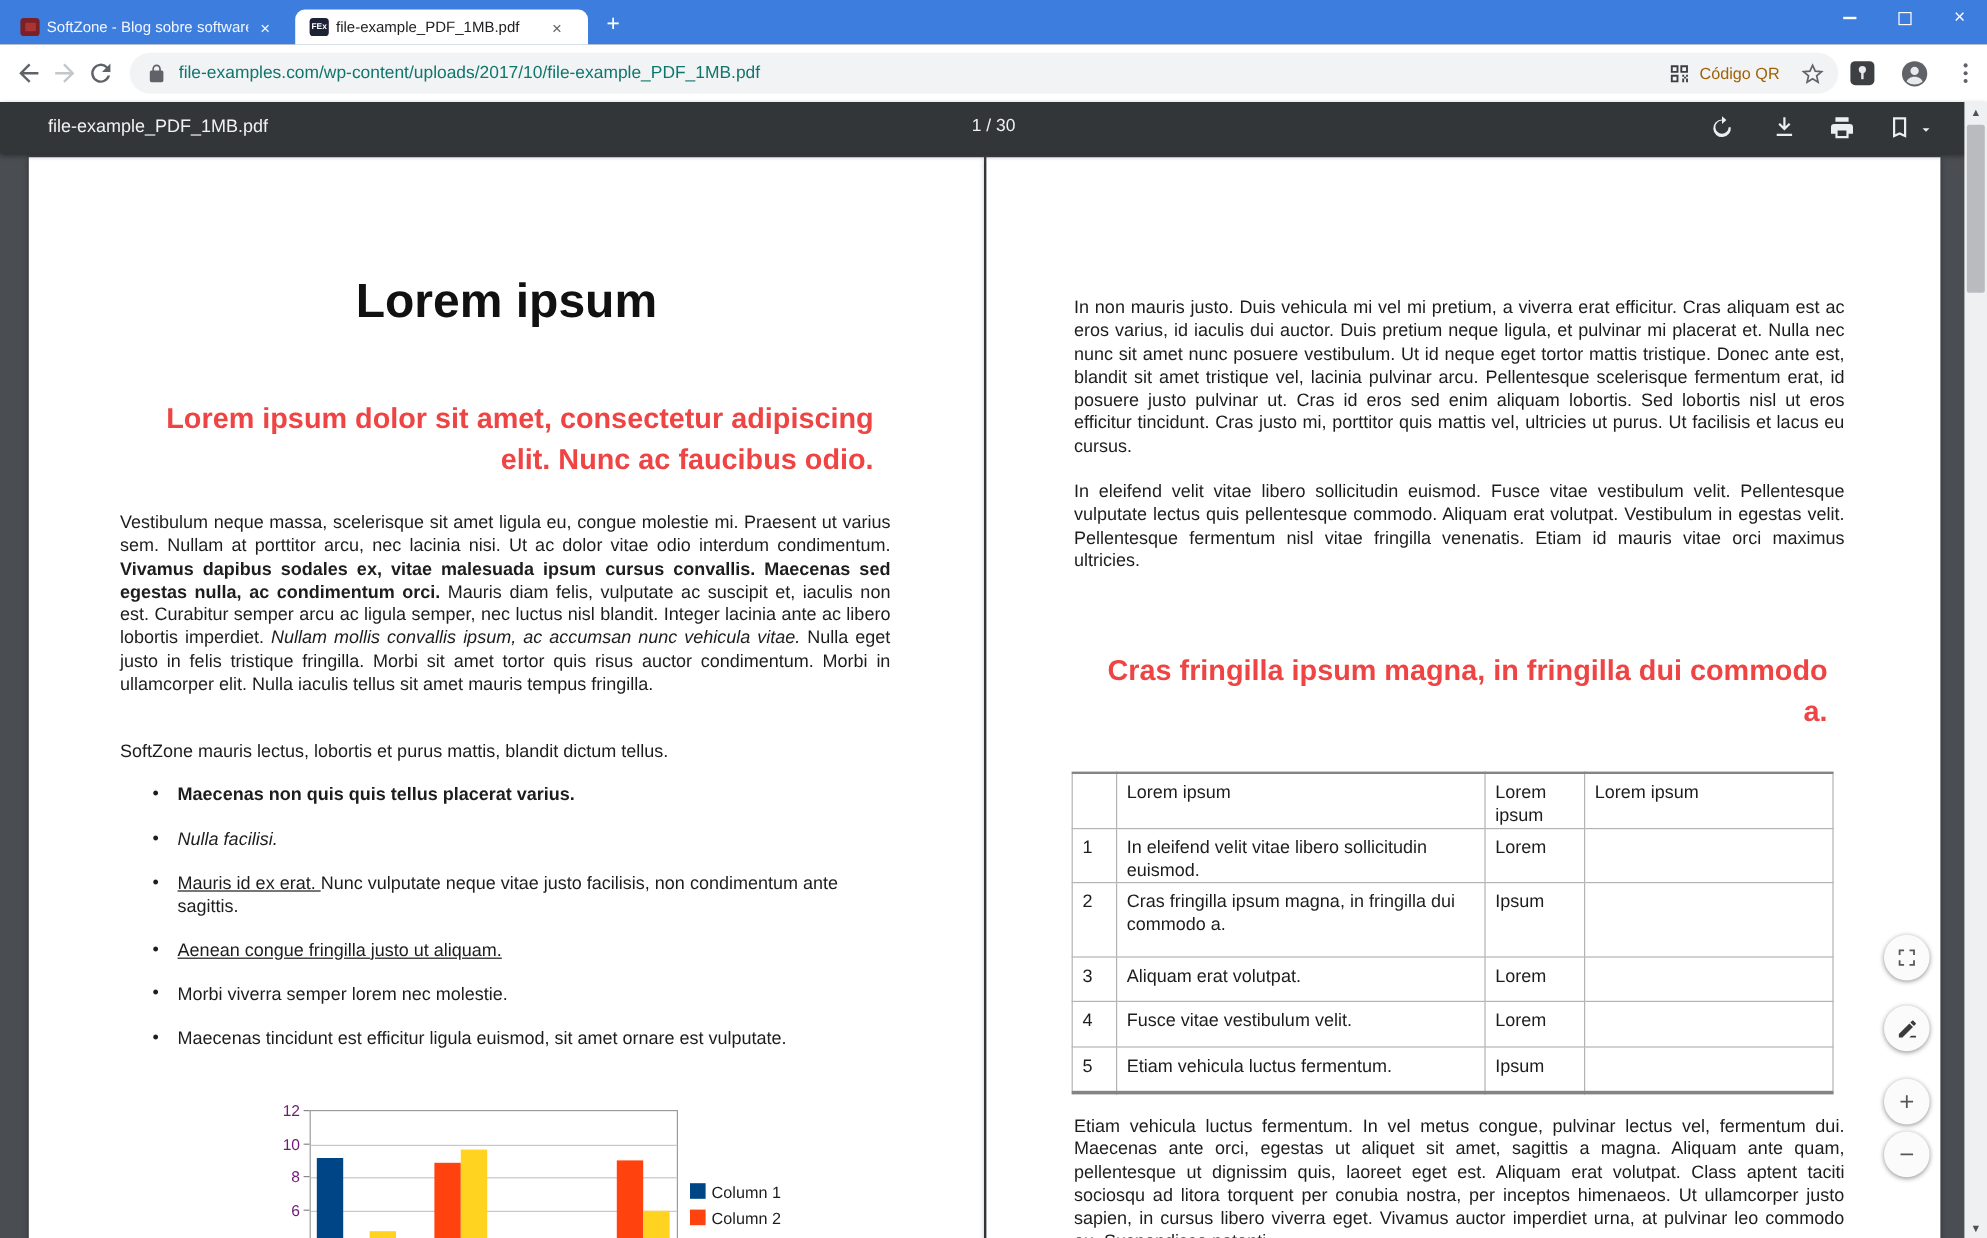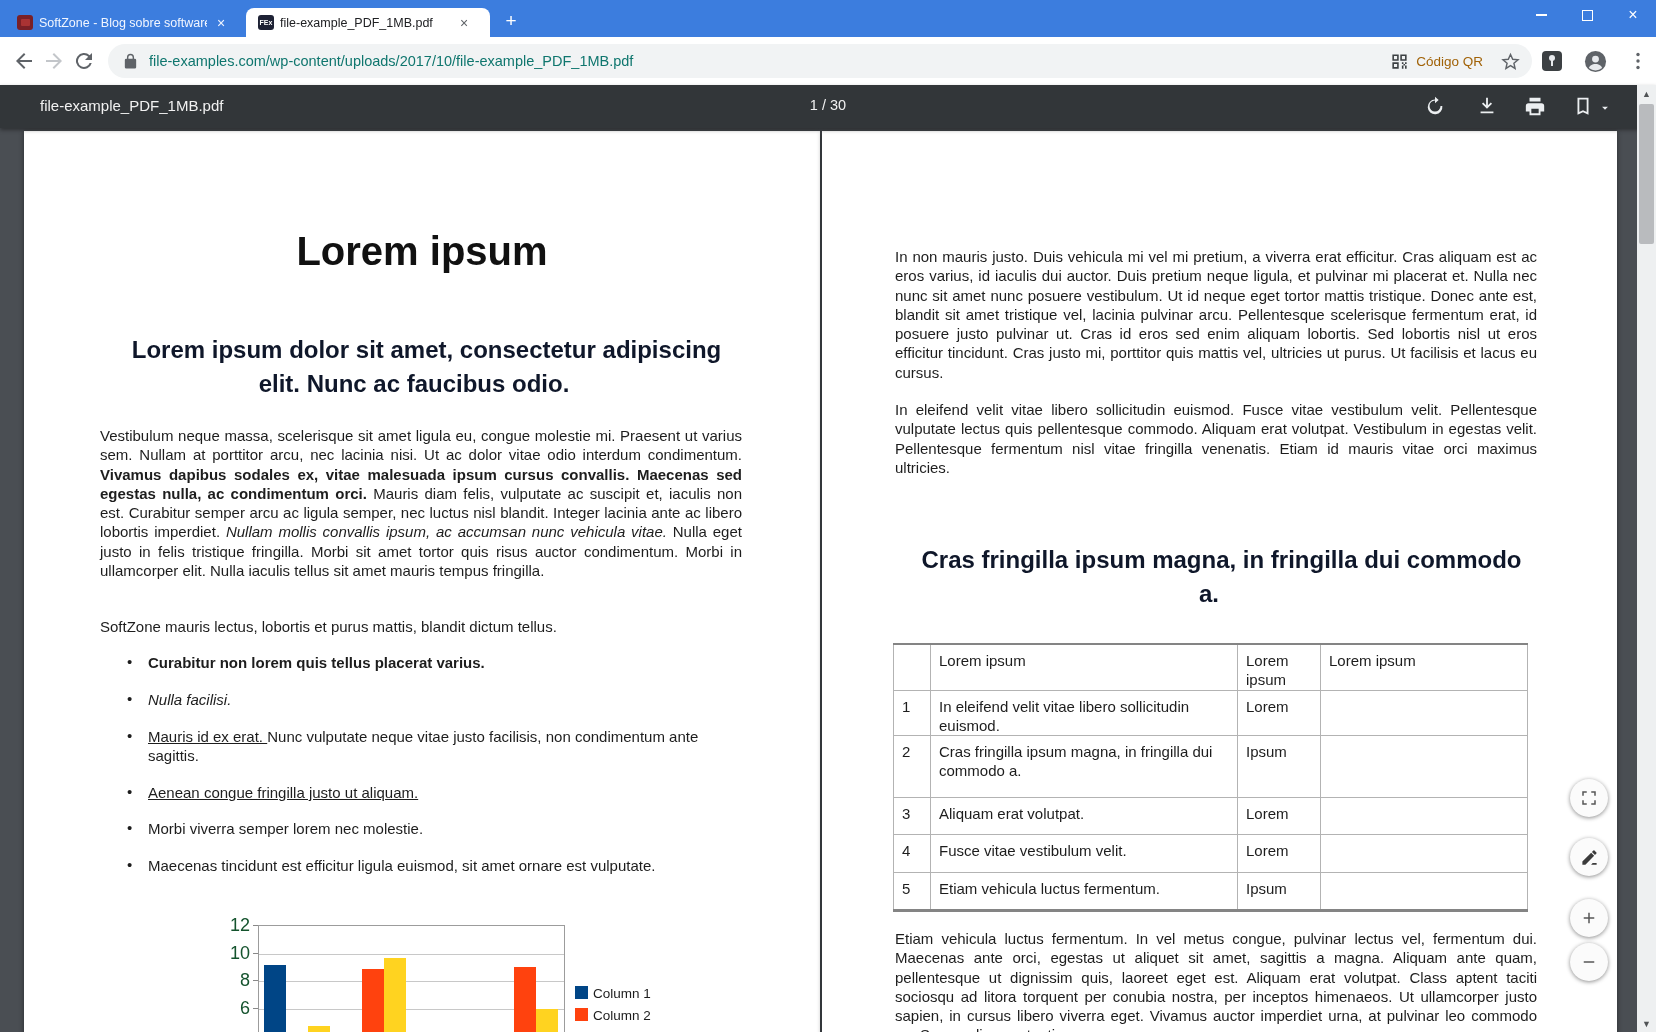--- a/index.html
+++ b/index.html
@@ -29,31 +29,31 @@
   #pageind{position:absolute;left:50%;transform:translateX(-50%);top:12px;font-size:14.5px;}
   .pdficon{position:absolute;top:10px;width:22px;height:22px;color:#eceff1;}
   
   #content{position:absolute;left:0;top:128px;width:1656px;height:904px;background:#4a4e53;overflow:hidden;}
   .page{position:absolute;top:3px;height:1080px;background:#fff;box-shadow:0 1px 5px rgba(0,0,0,.45);}
   #pageL{left:24px;width:796px;}
   #pageR{left:822px;width:795px;}
   .blk{position:absolute;font-size:15px;line-height:19.3px;color:#1d1d1d;text-align:justify;width:642px;}
   .h1{position:absolute;left:0;width:100%;text-align:center;font-weight:bold;font-size:40px;color:#111;
       font-family:"Liberation Sans",sans-serif;}
-  .h2{position:absolute;font-weight:bold;font-size:24px;line-height:34px;color:#0f172a;text-align:center;
+  .h2{position:absolute;font-weight:bold;font-size:24px;line-height:34px;color:#ef4444;text-align:right;
       text-indent:25px;width:628px;}
   .rt-b{font-weight:bold;}.rt-i{font-style:italic;}.rt-u{text-decoration:underline;}
   #bullets{position:absolute;left:101px;top:522px;width:616px;margin:0;padding:0;list-style:none;}
   #bullets li{position:relative;padding-left:23px;margin-bottom:17.5px;font-size:15px;line-height:19.3px;color:#1d1d1d;}
   #bullets li::before{content:"•";position:absolute;left:2px;top:-1px;font-size:15px;}
   
   #plot{position:absolute;left:234px;top:794px;width:305px;height:165px;border:1px solid #9c9c9c;background:#fff;}
   .gline{position:absolute;left:0;width:100%;height:1px;background:#c8c8c8;}
   .bar{position:absolute;}
-  .ytick{position:absolute;width:36px;text-align:right;font-size:18px;color:#14532d;line-height:15px;}
+  .ytick{position:absolute;width:36px;text-align:right;font-size:13px;color:#701a75;line-height:15px;}
   .tickmark{position:absolute;width:5px;height:1px;background:#888;}
   .legrow{position:absolute;display:flex;align-items:flex-start;font-size:13.5px;color:#1d1d1d;}
   .legsq{width:13px;height:13px;margin-right:5px;flex:0 0 auto;}
   
   #dtable{position:absolute;left:71px;top:512px;border-collapse:collapse;table-layout:fixed;width:634px;
     font-size:15px;color:#1d1d1d;}
   #dtable th,#dtable td{border:1px solid #b3b3b3;vertical-align:top;text-align:left;font-weight:normal;
     padding:6px 8px 0 8px;line-height:19.3px;overflow:hidden;}
   #dtable{border-top:2px solid #848484;border-bottom:3px solid #848484;}
   
@@ -183,21 +183,21 @@
 </div>
 
 <div id="content">
 
   <div class="page" id="pageL">
     <div class="h1" style="top:98px;">Lorem ipsum</div>
     <div class="h2" style="left:76px;top:202px;">Lorem ipsum dolor sit amet, consectetur adipiscing elit. Nunc ac faucibus odio.</div>
     <div class="blk" style="left:76px;top:295px;"><span>Vestibulum neque massa, scelerisque sit amet ligula eu, congue molestie mi. Praesent ut varius sem. Nullam at porttitor arcu, nec lacinia nisi. Ut ac dolor vitae odio interdum condimentum. </span><span class="rt-b">Vivamus dapibus sodales ex, vitae malesuada ipsum cursus convallis. Maecenas sed egestas nulla, ac condimentum orci.</span><span> Mauris diam felis, vulputate ac suscipit et, iaculis non est. Curabitur semper arcu ac ligula semper, nec luctus nisl blandit. Integer lacinia ante ac libero lobortis imperdiet. </span><span class="rt-i">Nullam mollis convallis ipsum, ac accumsan nunc vehicula vitae.</span><span> Nulla eget justo in felis tristique fringilla. Morbi sit amet tortor quis risus auctor condimentum. Morbi in ullamcorper elit. Nulla iaculis tellus sit amet mauris tempus fringilla.</span></div>
     <div class="blk" style="left:76px;top:486px;text-align:left;">SoftZone mauris lectus, lobortis et purus mattis, blandit dictum tellus.</div>
     <ul id="bullets">
-        <li><span class="rt-b">Curabitur non lorem quis tellus placerat varius.</span></li>
+        <li><span class="rt-b">Maecenas non quis quis tellus placerat varius.</span></li>
         <li><span class="rt-i">Nulla facilisi.</span></li>
         <li><span class="rt-u">Mauris id ex erat. </span><span>Nunc vulputate neque vitae justo facilisis, non condimentum ante sagittis.</span></li>
         <li><span class="rt-u">Aenean congue fringilla justo ut aliquam. </span></li>
         <li><span>Morbi viverra semper lorem nec molestie.</span></li>
         <li><span>Maecenas tincidunt est efficitur ligula euismod, sit amet ornare est vulputate.</span></li>
       </ul>
 
     <div id="plot">
         <div class="gline" style="top: 27.5px;"></div>
         <div class="gline" style="top: 55px;"></div>

